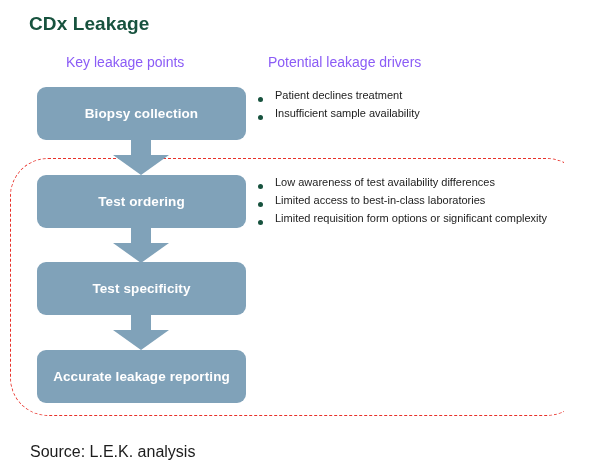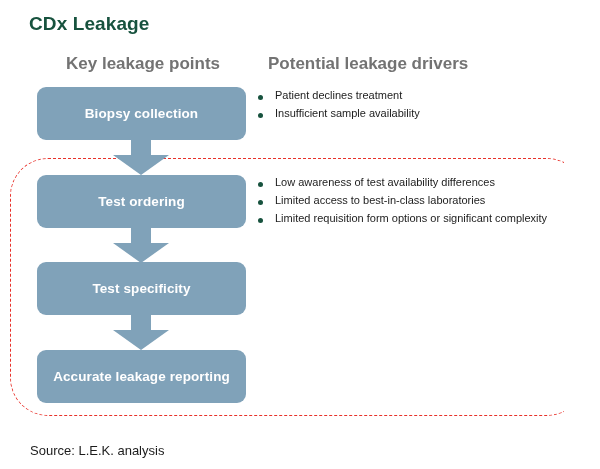--- a/index.html
+++ b/index.html
@@ -26,23 +26,23 @@
     top: 13px;
     font-size: 19px;
     font-weight: bold;
     color: #17523e;
     letter-spacing: 0.1px;
   }
 
   
   .col-header {
     position: absolute;
-    font-size: 17px;
-    font-weight: bold;
-    color: #737373;
+    font-size: 14px;
+    font-weight: normal;
+    color: #8b5cf6;
     white-space: nowrap;
   }
   #header-left  { left: 66px;  top: 54px; }
   #header-right { left: 268px; top: 54px; }
 
   
   #leakage-zone {
     position: absolute;
     left: 10px;
     top: 158px;
@@ -96,21 +96,21 @@
     position: absolute;
     left: 258px;
   }
   #drivers-0 { top: 88px;  }
   #drivers-1 { top: 175px; }
   #drivers-2 { top: 263px; }
   #drivers-3 { top: 350px; }
 
   .bullet-row {
     display: flex;
-    align-items: center;
+    align-items: flex-end;
     margin-bottom: 4px;
   }
   .bullet-dot {
     width: 5px;
     height: 5px;
     border-radius: 50%;
     background: #17523e;
     margin-top: 5px;
     margin-right: 12px;
     flex: 0 0 auto;
@@ -120,21 +120,21 @@
     color: #1c1c1c;
     line-height: 14px;
     white-space: pre-line;
   }
 
   
   #source-note {
     position: absolute;
     left: 30px;
     top: 443px;
-    font-size: 13px;
+    font-size: 16px;
     color: #1c1c1c;
   }
 </style>
 </head>
 <body>
 
 <div id="page">
 
   <div id="title">CDx Leakage</div>
 

